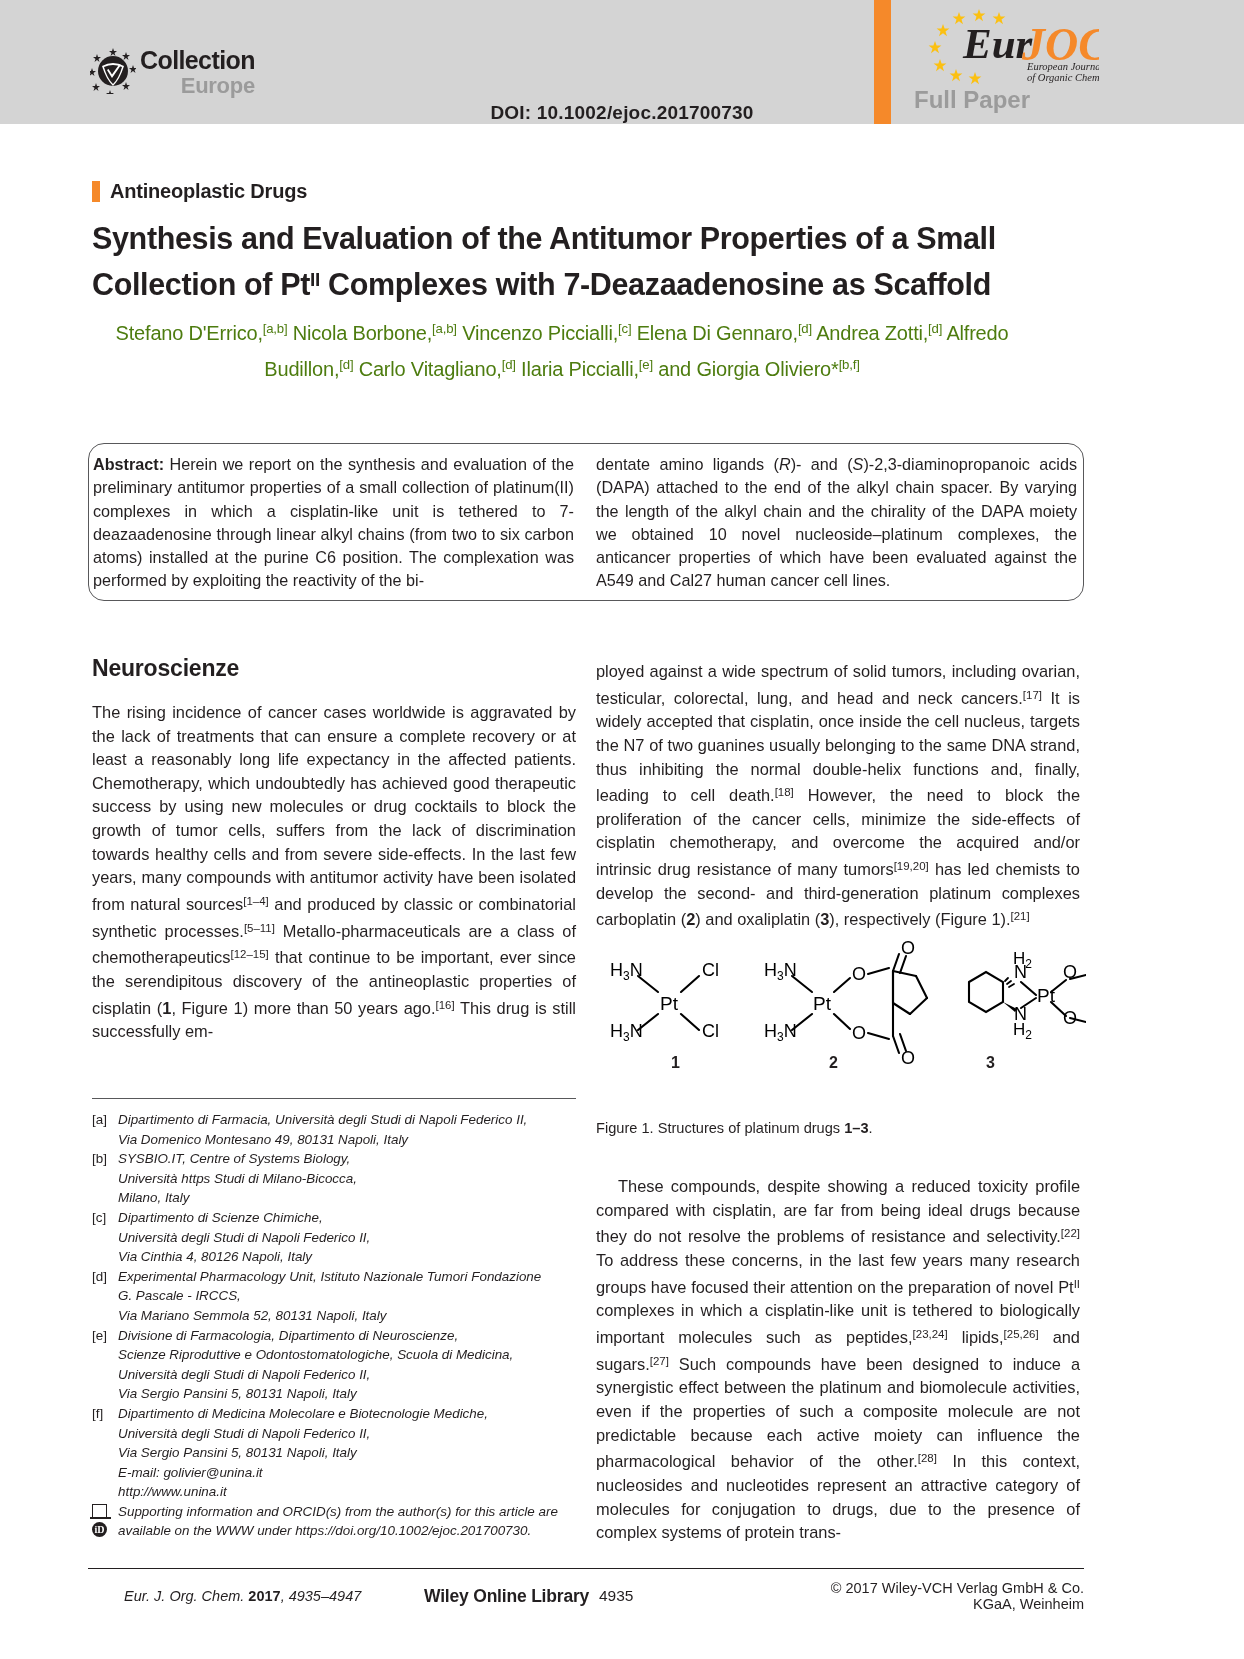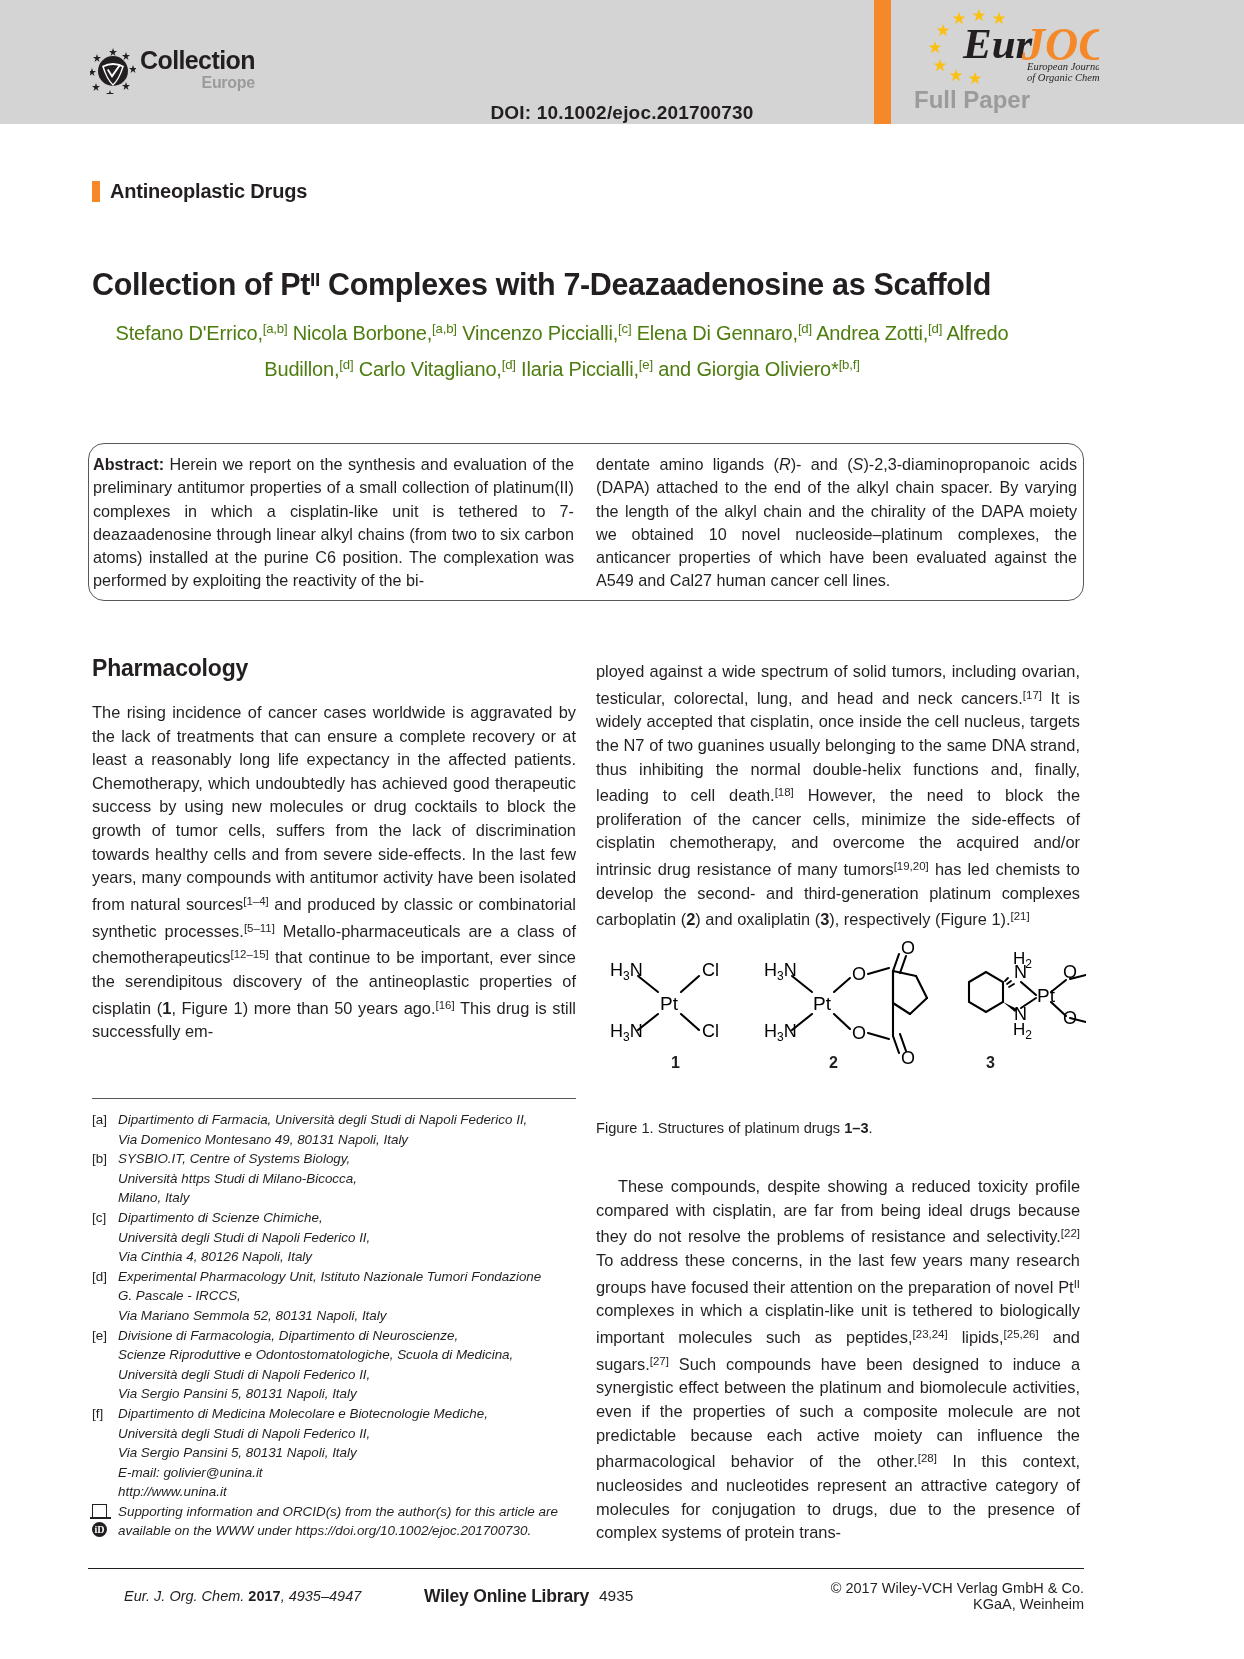--- a/index.html
+++ b/index.html
@@ -24,21 +24,21 @@
   .cps-mark{
     width:46px;height:46px;position:relative;margin-right:4px;
   }
   .cps-text{
     display:flex;flex-direction:column;line-height:1;
   }
   .cps-name{
     font-size:25px;font-weight:bold;color:#231f20;letter-spacing:-0.6px;
   }
   .cps-europe{
-    font-size:16px;font-weight:bold;color:#9b9b9b;letter-spacing:-0.3px;
+    font-size:22px;font-weight:bold;color:#9b9b9b;letter-spacing:-0.3px;
     text-align:right;margin-top:2px;
   }
   .doi-line{
     position:absolute;left:0;top:0;width:1244px;height:124px;
     display:flex;align-items:flex-end;justify-content:center;
     font-size:19px;font-weight:bold;color:#231f20;letter-spacing:0.2px;
     pointer-events:none;
   }
   .eurjoc-block{
     position:absolute;left:874px;top:0;width:310px;height:124px;
@@ -242,36 +242,36 @@
   </div>
   <div class="fullpaper">Full Paper</div>
 </div>
 
 <div class="category">
   <div class="cat-bar"></div>
   <div class="cat-text">Antineoplastic Drugs</div>
 </div>
 
 <div class="title">
-  <br>
+  <span>Synthesis and Evaluation of the Antitumor Properties of a Small</span><br>
   <span>Collection of Pt</span><sup>II</sup><span> Complexes with 7-Deazaadenosine as Scaffold</span>
 </div>
 
 <div class="authors">
   Stefano D'Errico,<sup>[a,b]</sup> Nicola Borbone,<sup>[a,b]</sup> Vincenzo Piccialli,<sup>[c]</sup> Elena Di Gennaro,<sup>[d]</sup> Andrea Zotti,<sup>[d]</sup> Alfredo Budillon,<sup>[d]</sup> Carlo Vitagliano,<sup>[d]</sup> Ilaria Piccialli,<sup>[e]</sup> and Giorgia Oliviero*<sup>[b,f]</sup>
 </div>
 
 <div class="abstract-box"></div>
 <div class="abstract-cols">
   <div class="abs-col"><b>Abstract:</b><span> Herein we report on the synthesis and evaluation of the preliminary antitumor properties of a small collection of platinum(II) complexes in which a cisplatin-like unit is tethered to 7-deazaadenosine through linear alkyl chains (from two to six carbon atoms) installed at the purine C6 position. The complexation was performed by exploiting the reactivity of the bi-</span></div>
   <div class="abs-col"><span>dentate amino ligands (</span><i>R</i><span>)- and (</span><i>S</i><span>)-2,3-diaminopropanoic acids (DAPA) attached to the end of the alkyl chain spacer. By varying the length of the alkyl chain and the chirality of the DAPA moiety we obtained 10 novel nucleoside–platinum complexes, the anticancer properties of which have been evaluated against the A549 and Cal27 human cancer cell lines.</span></div>
 </div>
 
 <div class="col-left">
-  <h2 class="sec">Pharmacology</h2>
+  <h2 class="sec">Neuroscienze</h2>
   <p class="body">The rising incidence of cancer cases worldwide is aggravated by the lack of treatments that can ensure a complete recovery or at least a reasonably long life expectancy in the affected patients. Chemotherapy, which undoubtedly has achieved good therapeutic success by using new molecules or drug cocktails to block the growth of tumor cells, suffers from the lack of discrimination towards healthy cells and from severe side-effects. In the last few years, many compounds with antitumor activity have been isolated from natural sources<sup>[1–4]</sup> and produced by classic or combinatorial synthetic processes.<sup>[5–11]</sup> Metallo-pharmaceuticals are a class of chemotherapeutics<sup>[12–15]</sup> that continue to be important, ever since the serendipitous discovery of the antineoplastic properties of cisplatin (<b>1</b>, Figure 1) more than 50 years ago.<sup>[16]</sup> This drug is still successfully em-</p>
 </div>
 
 <div class="affil-rule"></div>
 <div class="affils">
   <div class="affil-row">
       <div class="affil-tag">[a]</div>
       <div class="affil-body"><span>Dipartimento di Farmacia, Università degli Studi di Napoli Federico II,</span><br><span>Via Domenico Montesano 49, 80131 Napoli, Italy</span></div>
     </div>
   <div class="affil-row">

